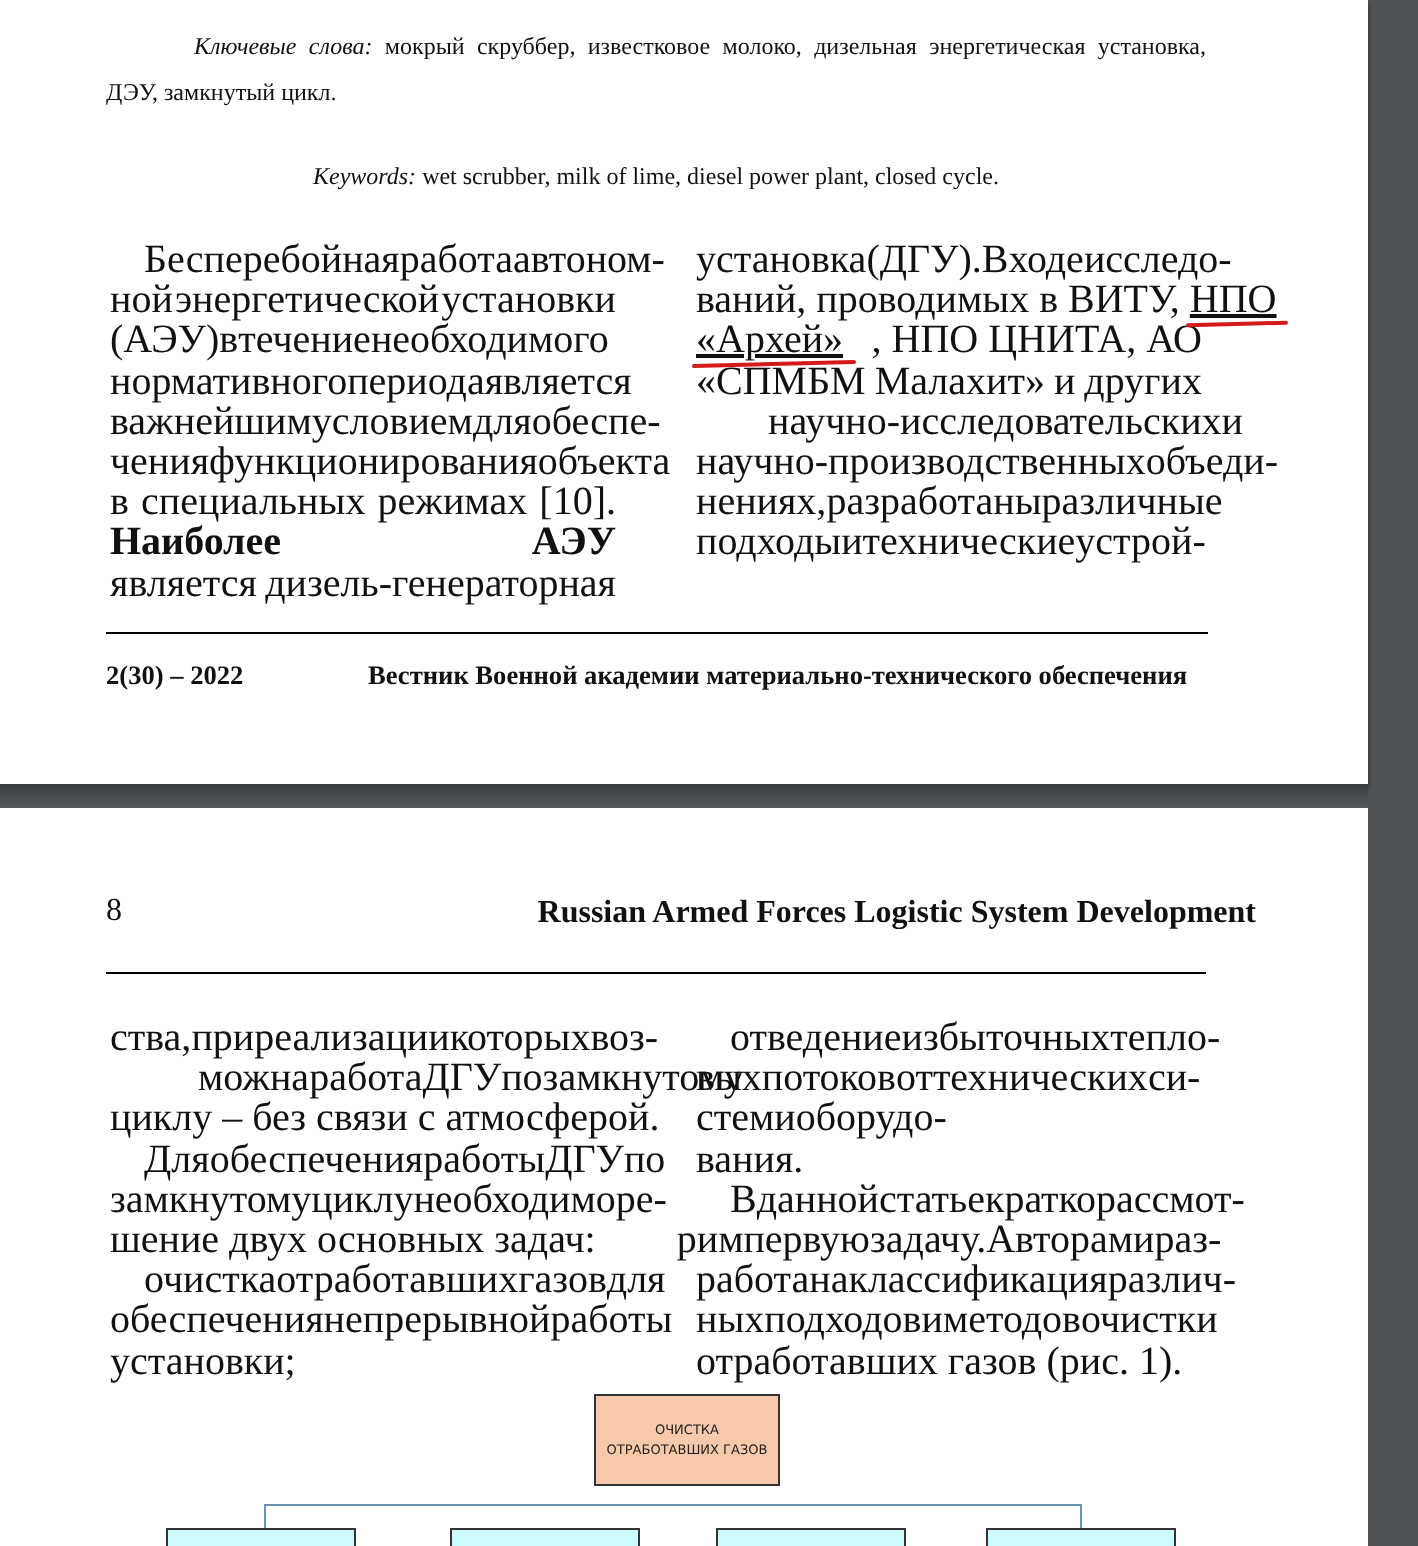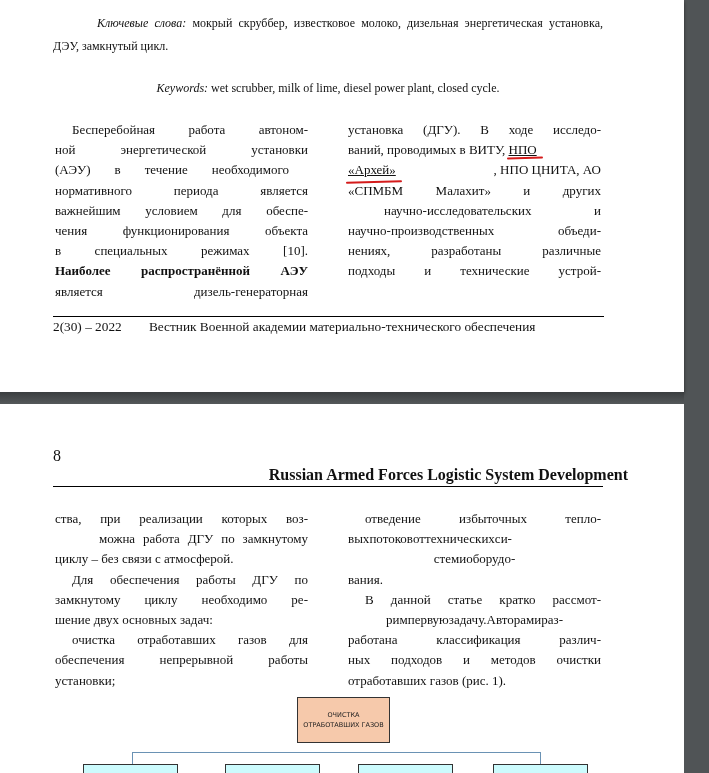--- a/index.html
+++ b/index.html
@@ -8,39 +8,39 @@
   .page1 { top:0; height:392px; box-shadow:0 2px 3px rgba(0,0,0,0.5); }
   .page2 { top:404px; height:369px; }
   .right-gutter { position:absolute; left:684px; top:0; width:25px; height:773px; background:#505456; }
   .gap { position:absolute; left:0; top:392px; width:684px; height:12px; background:linear-gradient(#3a3d3f,#54585a); }
 
   .kw { position:absolute; left:53px; width:550px; font-size:12px; line-height:23px; text-align:justify; }
   .kw i { font-style:italic; }
   .kw-ru { top:12px; text-indent:44px; }
   .kw-en { top:77px; text-align:center; }
 
-  .col { position:absolute; font-size:13px; line-height:20.2px; text-align:justify; width:253px; }
+  .col { position:absolute; font-size:20px; line-height:20.2px; text-align:justify; width:253px; }
   .line-box { display:flex; justify-content:space-between; white-space:nowrap; height:20.2px; }
   .line-box.left { justify-content:flex-start; gap:4px; }
   .line-box.ind { padding-left:17px; }
 
   .c1 { left:55px; top:120px; }
   .c2 { left:348px; top:120px; }
   .c3 { left:55px; top:509px; }
   .c4 { left:348px; top:509px; }
 
   .red-underline { position:relative;text-decoration:underline; }
   .red-underline::after { content:""; position:absolute; left:-2px; right:-6px; bottom:-2px; height:2px; background:#d41b1b; border-radius:2px; transform:rotate(-1.5deg); }
 
   .footer-rule { position:absolute; left:53px; top:316px; width:551px; height:1px; background:#000; }
-  .footer { position:absolute; left:53px; top:319px; width:551px; font-size:13.3px; font-weight:normal; line-height:16px; display:flex; }
+  .footer { position:absolute; left:53px; top:330px; width:551px; font-size:13.3px; font-weight:bold; line-height:16px; display:flex;gap:35px; }
   .footer .issue { width:96px; }
 
   .page-num { position:absolute; left:53px; top:447px; font-size:16px; }
-  .running-head { position:absolute; right:81px; top:466px; font-size:16px; font-weight:bold; }
+  .running-head { position:absolute; right:81px; top:448px; font-size:16px; font-weight:bold; }
   .header-rule { position:absolute; left:53px; top:486px; width:550px; height:1px; background:#000; }
   .main-box { position:absolute; left:297px; top:697px; width:93px; height:46px; background:#f6c9ab; border:1px solid #333; box-sizing:border-box; display:flex; align-items:center; justify-content:center; text-align:center; font-family:"DejaVu Sans", sans-serif; font-size:6.5px; line-height:10px; color:#222; }
   .hline { position:absolute; top:752px; left:132px; width:409px; height:1px; background:#6a92b4; }
   .vline { position:absolute; width:1px; background:#6a92b4; }
   .sub-box { position:absolute; top:764px; width:95px; height:20px; background:#ccfbfd; border:1px solid #333; box-sizing:border-box; }
 </style>
 </head>
 <body>
 
 <div class="right-gutter"></div>
@@ -58,21 +58,21 @@
         </span>
       </div>
     <div class="line-box">
         <span class="jl" style="display: flex; justify-content: space-between; width: 100%;">
           <span>ной</span>
           <span>энергетической</span>
           <span>установки</span>
         </span>
       </div>
     <div class="line-box">
-        <span class="jl" style="display: flex; width: 100%; gap: 24px;">
+        <span class="jl" style="display: flex; width: 100%;">
           <span>(АЭУ)</span>
           <span>в</span>
           <span>течение</span>
           <span>необходимого</span>
         </span>
       </div>
     <div class="line-box">
         <span class="jl" style="display: flex; justify-content: space-between; width: 100%;">
           <span>нормативного</span>
           <span>периода</span>
@@ -98,21 +98,20 @@
         <span class="jl" style="display: flex; justify-content: space-between; width: 100%;">
           <span>в</span>
           <span>специальных</span>
           <span>режимах</span>
           <span>[10].</span>
         </span>
       </div>
     <div class="line-box">
         <span class="jl" style="display: flex; justify-content: space-between; width: 100%; font-weight: bold;">
           <span>Наиболее</span>
-          <span>распространённой</span>
           <span>АЭУ</span>
         </span>
       </div>
     <div class="line-box">
         <span class="jl" style="display: flex; justify-content: space-between; width: 100%;">
           <span>является</span>
           <span>дизель-генераторная</span>
         </span>
       </div>
   </div>
@@ -259,21 +258,21 @@
   <div class="line-box">
       <span class="jl" style="display: flex; justify-content: flex-start; width: 100%;">
         <span>вых</span>
         <span>потоков</span>
         <span>от</span>
         <span>технических</span>
         <span>си-</span>
       </span>
     </div>
   <div class="line-box">
-      <span class="jl" style="display: flex; justify-content: center; width: 100%;">
+      <span class="jl" style="display: flex; justify-content: flex-start; width: 100%;">
         <span>стем</span>
         <span>и</span>
         <span>оборудо-</span>
       </span>
     </div>
   <div class="line-box left">
       <span>вания.</span>
     </div>
   <div class="line-box ind">
       <span class="jl" style="display: flex; justify-content: space-between; width: 100%;">

